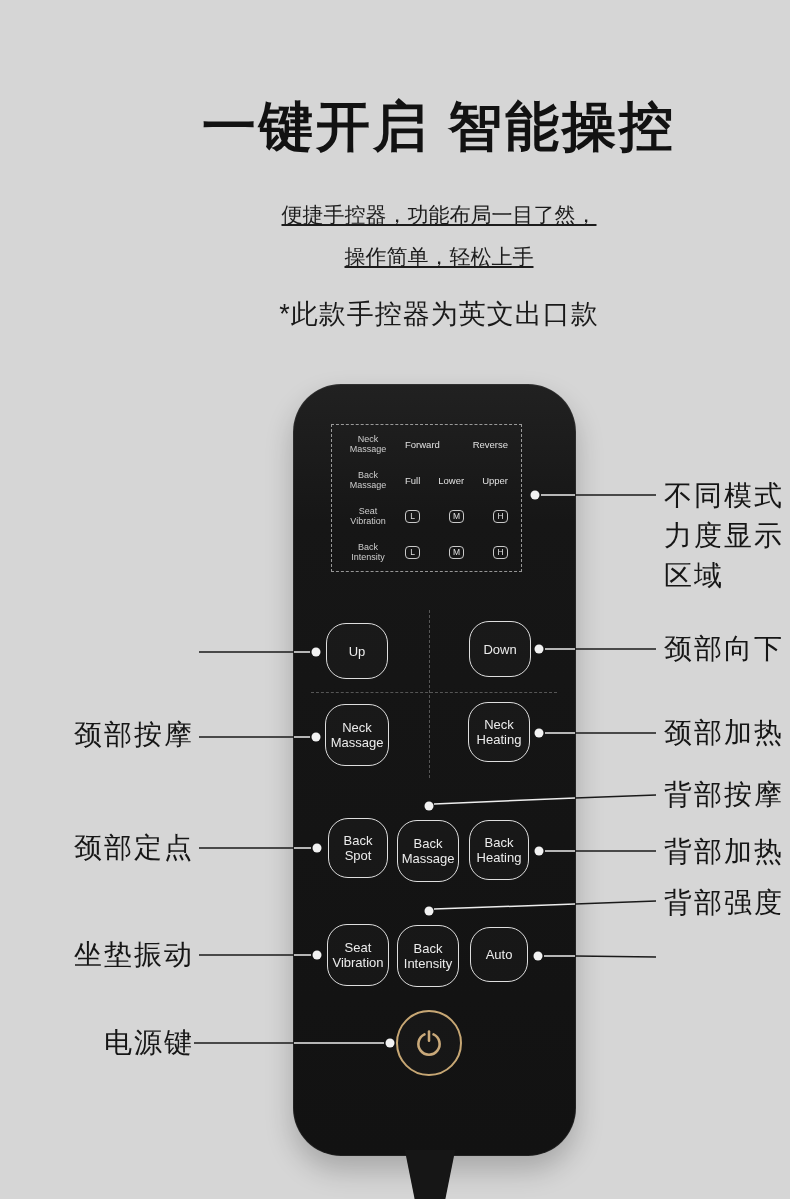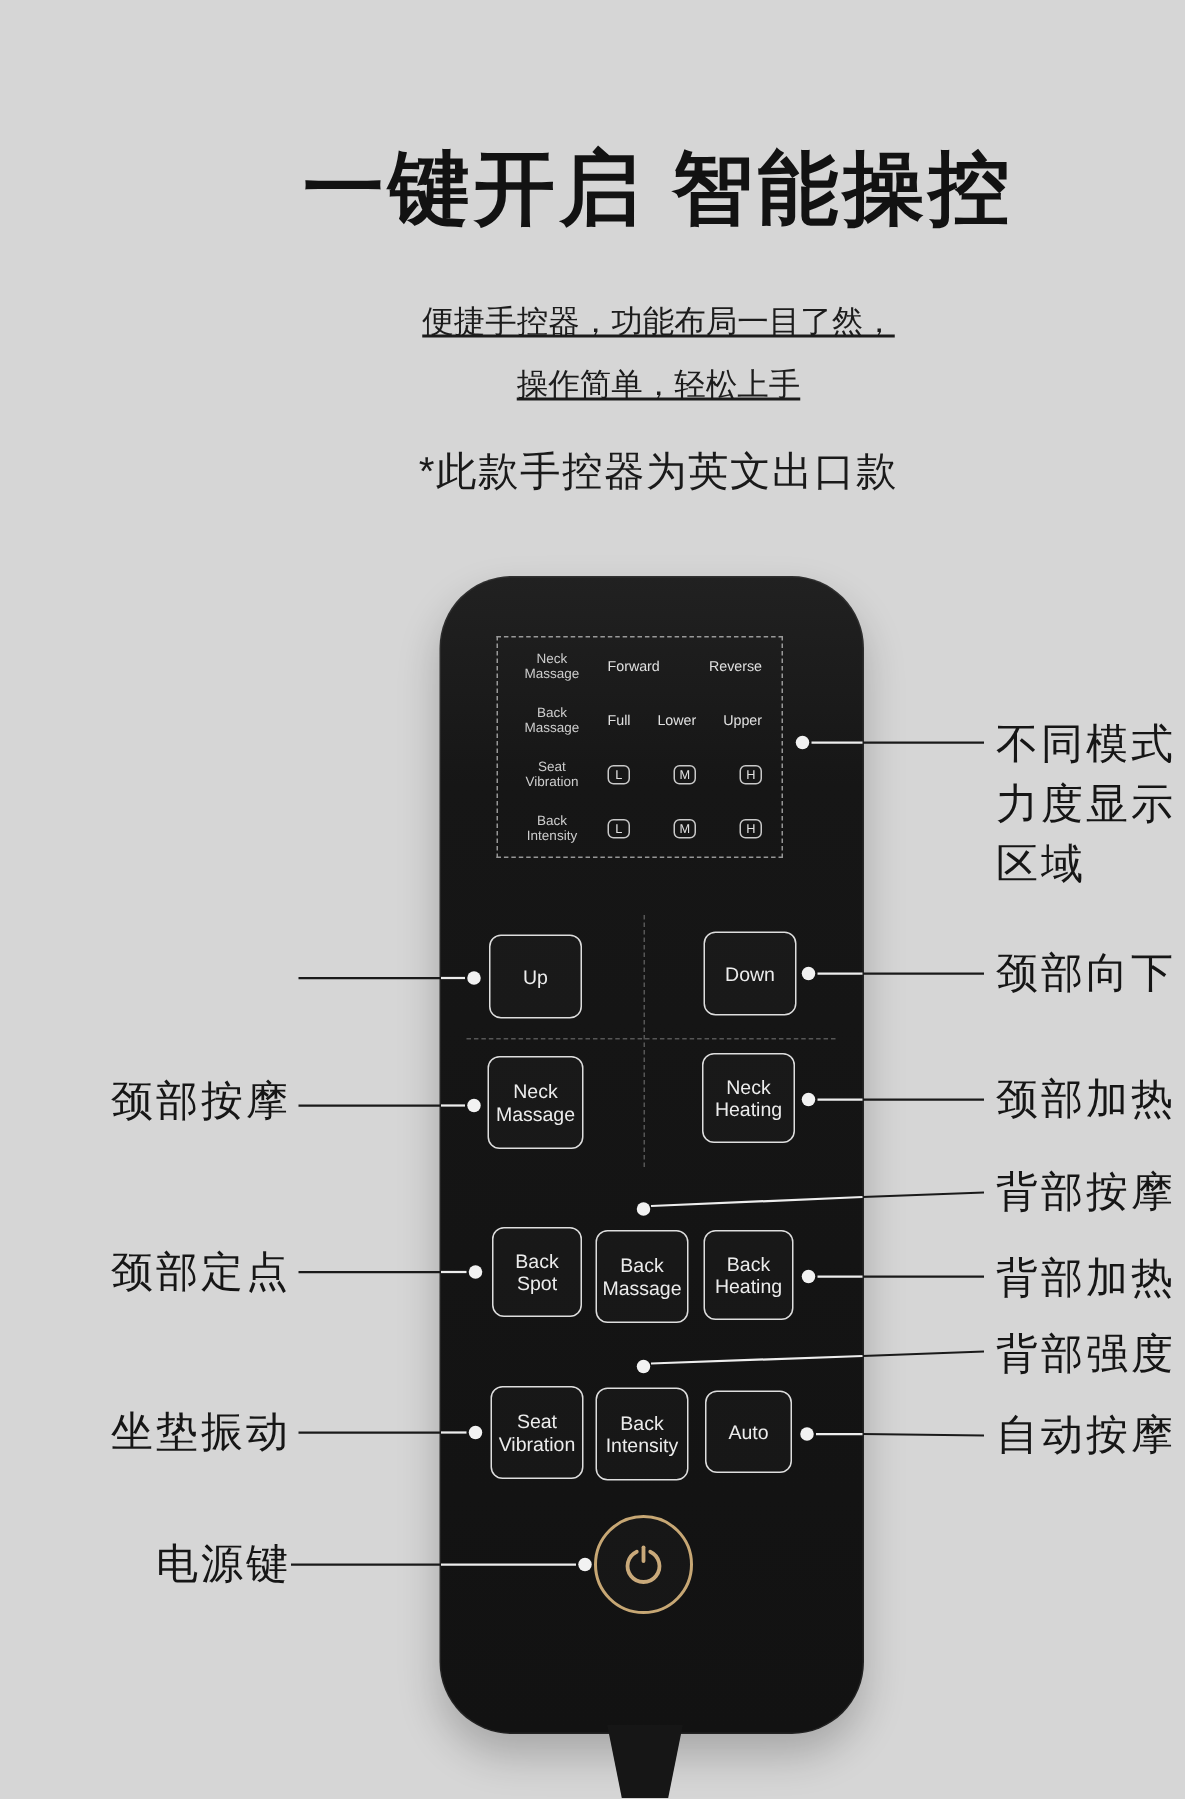--- a/index.html
+++ b/index.html
@@ -71,21 +71,21 @@
     position: absolute; left: 18px; top: 308px; width: 246px; height: 0;
     border-top: 1px dashed rgba(255,255,255,0.28);
   }
 
   
   .rbtn {
     position: absolute;
     display: flex; align-items: center; justify-content: center;
     text-align: center; white-space: pre-line;
     color: #ececec; font-size: 13px; line-height: 15px;
-    border: 1.5px solid #dedede; border-radius: 8px;
+    border: 1.5px solid #dedede; border-radius: 20px;
     box-sizing: border-box; background: rgba(255,255,255,0.02);
   }
   .btn-up            { left: 33px;  top: 239px; width: 62px; height: 56px; }
   .btn-down          { left: 176px; top: 237px; width: 62px; height: 56px; }
   .btn-neck-massage  { left: 32px;  top: 320px; width: 64px; height: 62px; }
   .btn-neck-heating  { left: 175px; top: 318px; width: 62px; height: 60px; }
   .btn-back-spot     { left: 35px;  top: 434px; width: 60px; height: 60px; }
   .btn-back-massage  { left: 104px; top: 436px; width: 62px; height: 62px; }
   .btn-back-heating  { left: 176px; top: 436px; width: 60px; height: 60px; }
   .btn-seat-vibration{ left: 34px;  top: 540px; width: 62px; height: 62px; }
@@ -257,16 +257,15 @@
 力度显示
 区域</div>
   <div class="callout right co-neck-down">颈部向下</div>
   <div class="callout left co-neck-massage">颈部按摩</div>
   <div class="callout right co-neck-heating">颈部加热</div>
   <div class="callout right co-back-massage">背部按摩</div>
   <div class="callout left co-neck-spot">颈部定点</div>
   <div class="callout right co-back-heating">背部加热</div>
   <div class="callout right co-back-intensity">背部强度</div>
   <div class="callout left co-seat-vibration">坐垫振动</div>
-  <div class="callout right co-auto-massage">自动按摩</div>
   <div class="callout left co-power">电源键</div>
 
 </div>
 
 </body></html>

